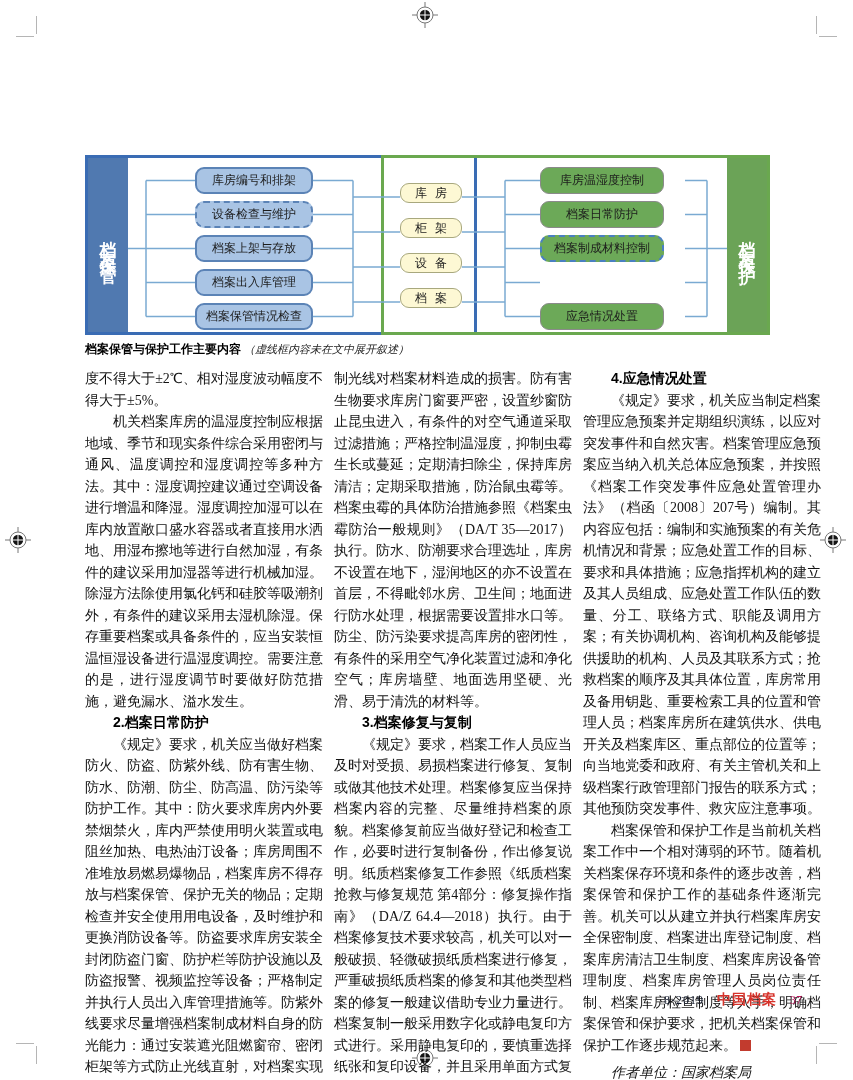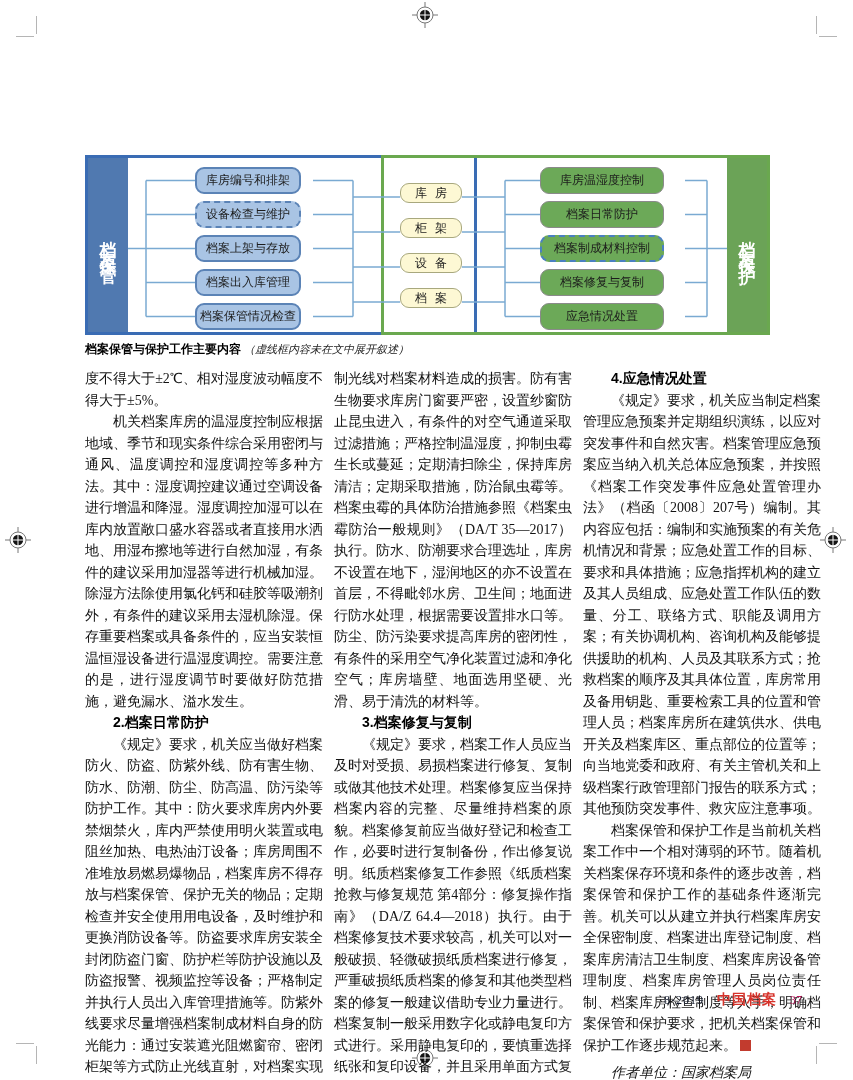--- a/index.html
+++ b/index.html
@@ -20,21 +20,21 @@
     position:absolute;top:3px;height:174px;width:40px;display:flex;align-items:center;justify-content:center;
     writing-mode:vertical-lr;letter-spacing:9px;color:#fff;font-weight:bold;font-size:17px;
     font-family:"Liberation Sans", sans-serif;
   }
   .vbar-left{left:3px;background:#5079b0;}
   .vbar-right{right:3px;background:#6ba357;}
   .dbox{
     position:absolute;box-sizing:border-box;border-radius:9px;display:flex;align-items:center;justify-content:center;
     font-family:"Liberation Sans", sans-serif;font-size:12px;color:#1c1c1c;white-space:nowrap;
   }
-  .box-blue{left:110px;width:106px;height:27px;background:#a9c4e4;border:2px solid #5b83b6;}
+  .box-blue{left:110px;width:118px;height:27px;background:#a9c4e4;border:2px solid #5b83b6;}
   .box-blue.dashed{border-style:dashed;}
   .box-mid{left:315px;width:62px;height:20px;background:#fdf8d4;border:1.5px solid #a8a87e;letter-spacing:8px;padding-left:8px;}
   .box-green{left:455px;width:124px;height:27px;background:#6ca958;border:1.5px solid #8a8a8a;}
   .box-green.dashed{border:2px dashed #4a7fc1;}
   
   .caption{position:absolute;left:85px;top:341px;font-size:12px;}
   .caption .cap-title{font-family:"Liberation Sans", sans-serif;font-weight:bold;color:#000;margin-top:10px;}
   .caption .cap-note{font-size:11px;font-style:italic;color:#222;}
   
   .col{position:absolute;top:368px;width:238px;font-size:14px;line-height:21.5px;text-align:justify;color:#121212;}
@@ -152,21 +152,20 @@
   <div class="dbox box-blue" style="top:148px;">档案保管情况检查</div>
 
   <div class="dbox box-mid" style="top:28px;">库房</div>
   <div class="dbox box-mid" style="top:63px;">柜架</div>
   <div class="dbox box-mid" style="top:98px;">设备</div>
   <div class="dbox box-mid" style="top:133px;">档案</div>
 
   <div class="dbox box-green" style="top:12px;">库房温湿度控制</div>
   <div class="dbox box-green" style="top:46px;">档案日常防护</div>
   <div class="dbox box-green dashed" style="top:80px;">档案制成材料控制</div>
-  <div class="dbox box-green" style="top:114px;">档案修复与复制</div>
   <div class="dbox box-green" style="top:148px;">应急情况处置</div>
 </div>
 
 <div class="caption">
   <span class="cap-title">档案保管与保护工作主要内容</span>
   <span class="cap-note">（虚线框内容未在文中展开叙述）</span>
 </div>
 
 <div class="col col-1">
   <p class="cont">度不得大于±2℃、相对湿度波动幅度不得大于±5%。</p>

